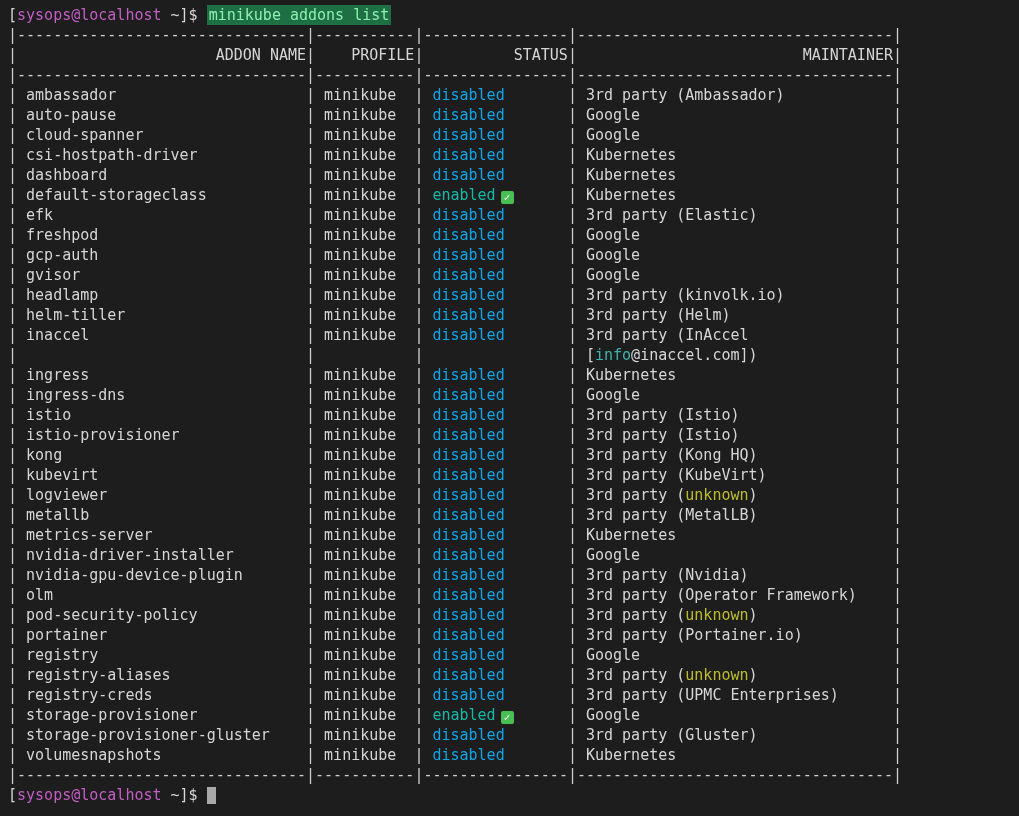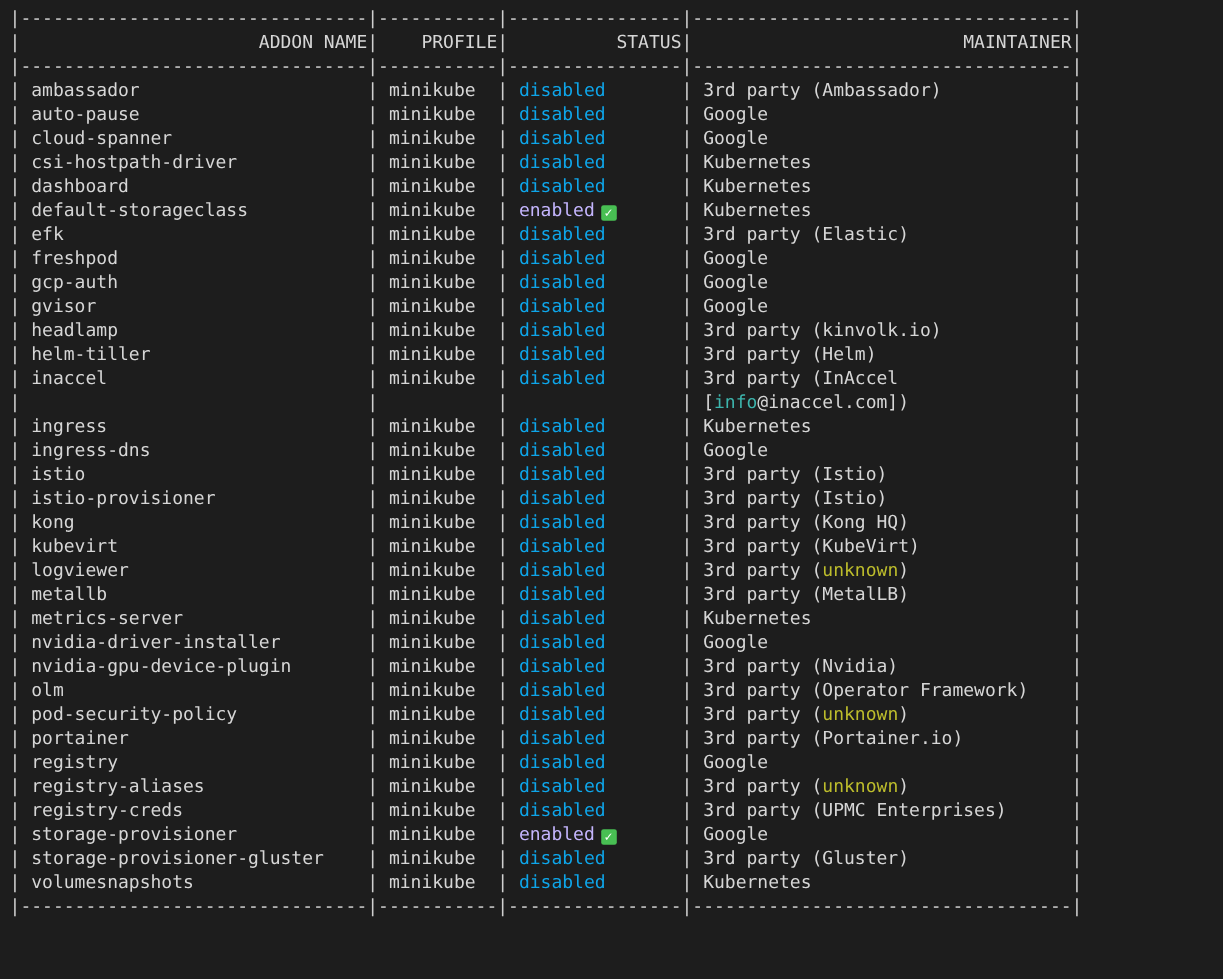--- a/index.html
+++ b/index.html
@@ -12,36 +12,37 @@
   }
   .term{padding:5px 0 0 8px;}
   .line{white-space:pre;height:20px;line-height:20px;}
   .cell{display:inline-block;vertical-align:top;white-space:pre;overflow:visible;}
   .center{text-align:right;}
   .pipe{color:#cfcfcf;}
   .border-line{color:#cfcfcf;}
   .user{color:#c35ec4;}
   .cmd{background:#1e7044;color:#8cf0b0;padding:1px 2px;}
   .st-disabled{color:#0ea5e9;}
-  .st-enabled{color:#c4b5fd;}
+  .st-enabled{color:#14b8a6;}
   .hl-yellow{color:#bdbd2c;}
   .hl-cyan{color:#3db5ad;}
   .badge{
     display:inline-block;width:13px;height:13px;
     background:#48bf53;border-radius:2px;
     color:#ffffff;font-size:11px;line-height:13px;text-align:center;
     margin-left:5px;position:relative;top:1px;
   }
   .cursor{display:inline-block;width:9px;height:17px;background:#a9a9a9;vertical-align:middle;}
 </style>
 </head>
 <body>
 
 <div class="term">
 
+  <div class="line"><span>[</span><span class="user">sysops@localhost</span><span> ~]$ </span><span class="cmd">minikube addons list</span></div>
 
   <div id="table-host">
       <div class="line border-line">|--------------------------------|-----------|----------------|-----------------------------------|</div>
       <div class="line"><span class="pipe">|</span><span class="cell center" style="width: 32ch;">ADDON NAME</span><span class="pipe">|</span><span class="cell center" style="width: 11ch;">PROFILE</span><span class="pipe">|</span><span class="cell center" style="width: 16ch;">STATUS</span><span class="pipe">|</span><span class="cell center" style="width: 35ch;">MAINTAINER</span><span class="pipe">|</span></div>
       <div class="line border-line">|--------------------------------|-----------|----------------|-----------------------------------|</div>
       <div class="line"><span class="pipe">|</span><span class="cell" style="width: 32ch;"> ambassador</span><span class="pipe">|</span><span class="cell" style="width: 11ch;"> minikube</span><span class="pipe">|</span><span class="cell" style="width: 16ch;"><span class="st-disabled"> disabled</span></span><span class="pipe">|</span><span class="cell" style="width: 35ch;"> 3rd party (Ambassador)</span><span class="pipe">|</span></div>
       <div class="line"><span class="pipe">|</span><span class="cell" style="width: 32ch;"> auto-pause</span><span class="pipe">|</span><span class="cell" style="width: 11ch;"> minikube</span><span class="pipe">|</span><span class="cell" style="width: 16ch;"><span class="st-disabled"> disabled</span></span><span class="pipe">|</span><span class="cell" style="width: 35ch;"> Google</span><span class="pipe">|</span></div>
       <div class="line"><span class="pipe">|</span><span class="cell" style="width: 32ch;"> cloud-spanner</span><span class="pipe">|</span><span class="cell" style="width: 11ch;"> minikube</span><span class="pipe">|</span><span class="cell" style="width: 16ch;"><span class="st-disabled"> disabled</span></span><span class="pipe">|</span><span class="cell" style="width: 35ch;"> Google</span><span class="pipe">|</span></div>
       <div class="line"><span class="pipe">|</span><span class="cell" style="width: 32ch;"> csi-hostpath-driver</span><span class="pipe">|</span><span class="cell" style="width: 11ch;"> minikube</span><span class="pipe">|</span><span class="cell" style="width: 16ch;"><span class="st-disabled"> disabled</span></span><span class="pipe">|</span><span class="cell" style="width: 35ch;"> Kubernetes</span><span class="pipe">|</span></div>
       <div class="line"><span class="pipe">|</span><span class="cell" style="width: 32ch;"> dashboard</span><span class="pipe">|</span><span class="cell" style="width: 11ch;"> minikube</span><span class="pipe">|</span><span class="cell" style="width: 16ch;"><span class="st-disabled"> disabled</span></span><span class="pipe">|</span><span class="cell" style="width: 35ch;"> Kubernetes</span><span class="pipe">|</span></div>
@@ -70,14 +71,15 @@
       <div class="line"><span class="pipe">|</span><span class="cell" style="width: 32ch;"> portainer</span><span class="pipe">|</span><span class="cell" style="width: 11ch;"> minikube</span><span class="pipe">|</span><span class="cell" style="width: 16ch;"><span class="st-disabled"> disabled</span></span><span class="pipe">|</span><span class="cell" style="width: 35ch;"> 3rd party (Portainer.io)</span><span class="pipe">|</span></div>
       <div class="line"><span class="pipe">|</span><span class="cell" style="width: 32ch;"> registry</span><span class="pipe">|</span><span class="cell" style="width: 11ch;"> minikube</span><span class="pipe">|</span><span class="cell" style="width: 16ch;"><span class="st-disabled"> disabled</span></span><span class="pipe">|</span><span class="cell" style="width: 35ch;"> Google</span><span class="pipe">|</span></div>
       <div class="line"><span class="pipe">|</span><span class="cell" style="width: 32ch;"> registry-aliases</span><span class="pipe">|</span><span class="cell" style="width: 11ch;"> minikube</span><span class="pipe">|</span><span class="cell" style="width: 16ch;"><span class="st-disabled"> disabled</span></span><span class="pipe">|</span><span class="cell" style="width: 35ch;"> 3rd party (<span class="hl-yellow">unknown</span>)</span><span class="pipe">|</span></div>
       <div class="line"><span class="pipe">|</span><span class="cell" style="width: 32ch;"> registry-creds</span><span class="pipe">|</span><span class="cell" style="width: 11ch;"> minikube</span><span class="pipe">|</span><span class="cell" style="width: 16ch;"><span class="st-disabled"> disabled</span></span><span class="pipe">|</span><span class="cell" style="width: 35ch;"> 3rd party (UPMC Enterprises)</span><span class="pipe">|</span></div>
       <div class="line"><span class="pipe">|</span><span class="cell" style="width: 32ch;"> storage-provisioner</span><span class="pipe">|</span><span class="cell" style="width: 11ch;"> minikube</span><span class="pipe">|</span><span class="cell" style="width: 16ch;"><span class="st-enabled"> enabled</span><span class="badge">✓</span></span><span class="pipe">|</span><span class="cell" style="width: 35ch;"> Google</span><span class="pipe">|</span></div>
       <div class="line"><span class="pipe">|</span><span class="cell" style="width: 32ch;"> storage-provisioner-gluster</span><span class="pipe">|</span><span class="cell" style="width: 11ch;"> minikube</span><span class="pipe">|</span><span class="cell" style="width: 16ch;"><span class="st-disabled"> disabled</span></span><span class="pipe">|</span><span class="cell" style="width: 35ch;"> 3rd party (Gluster)</span><span class="pipe">|</span></div>
       <div class="line"><span class="pipe">|</span><span class="cell" style="width: 32ch;"> volumesnapshots</span><span class="pipe">|</span><span class="cell" style="width: 11ch;"> minikube</span><span class="pipe">|</span><span class="cell" style="width: 16ch;"><span class="st-disabled"> disabled</span></span><span class="pipe">|</span><span class="cell" style="width: 35ch;"> Kubernetes</span><span class="pipe">|</span></div>
       <div class="line border-line">|--------------------------------|-----------|----------------|-----------------------------------|</div>
     </div>
 
+  <div class="line"><span>[</span><span class="user">sysops@localhost</span><span> ~]$ </span><span class="cursor"></span></div>
 
 </div>
 
 </body></html>

